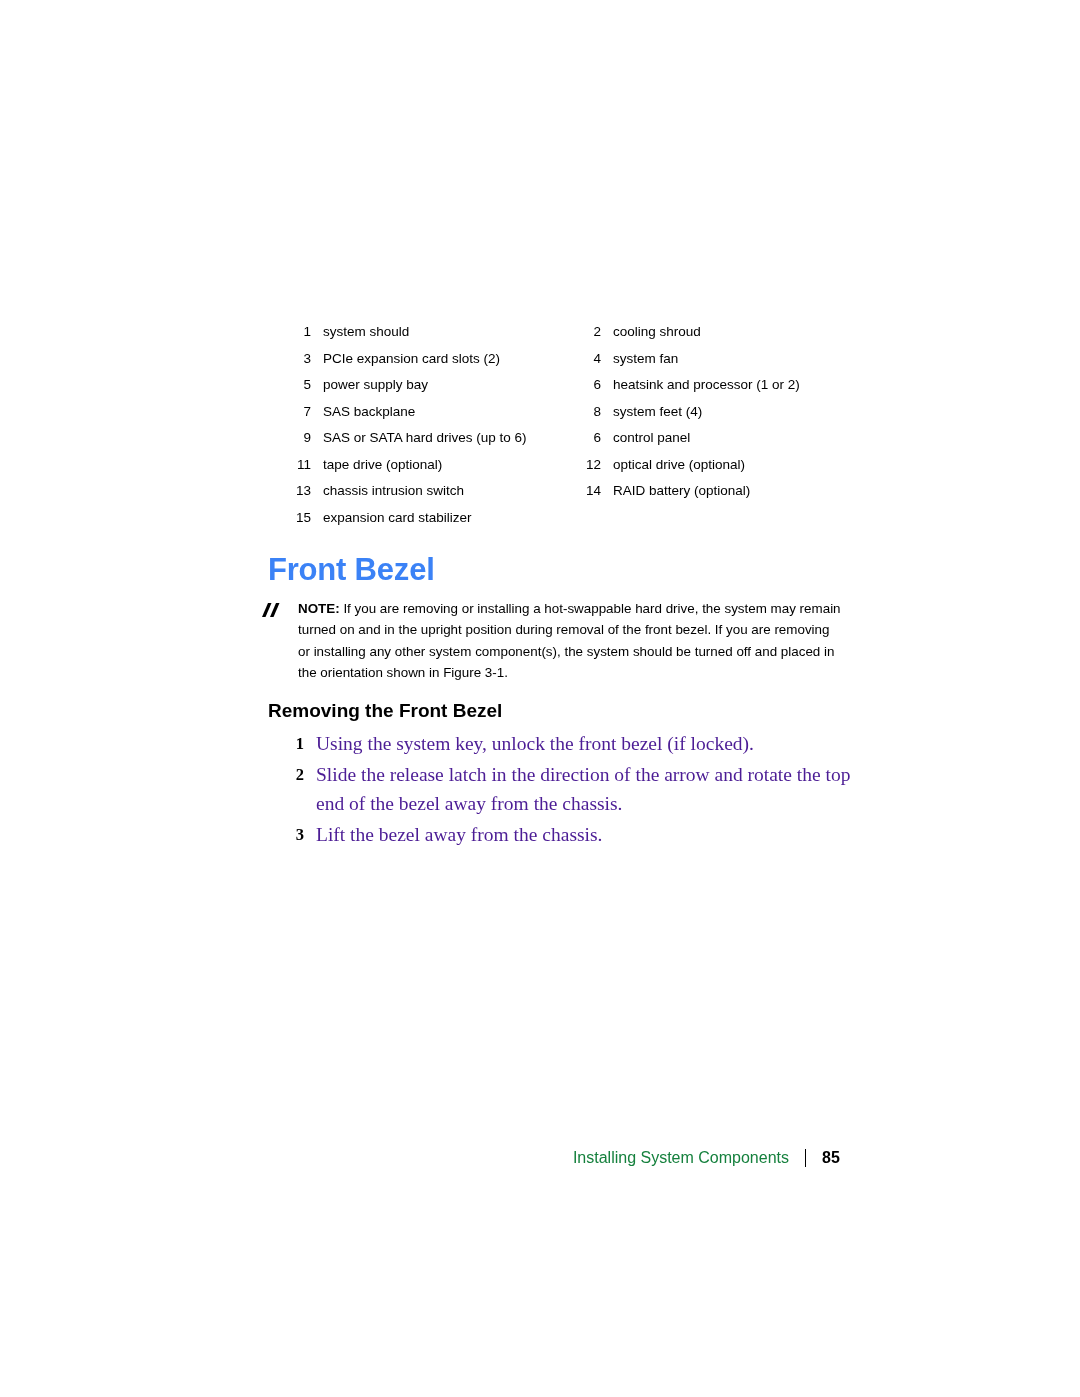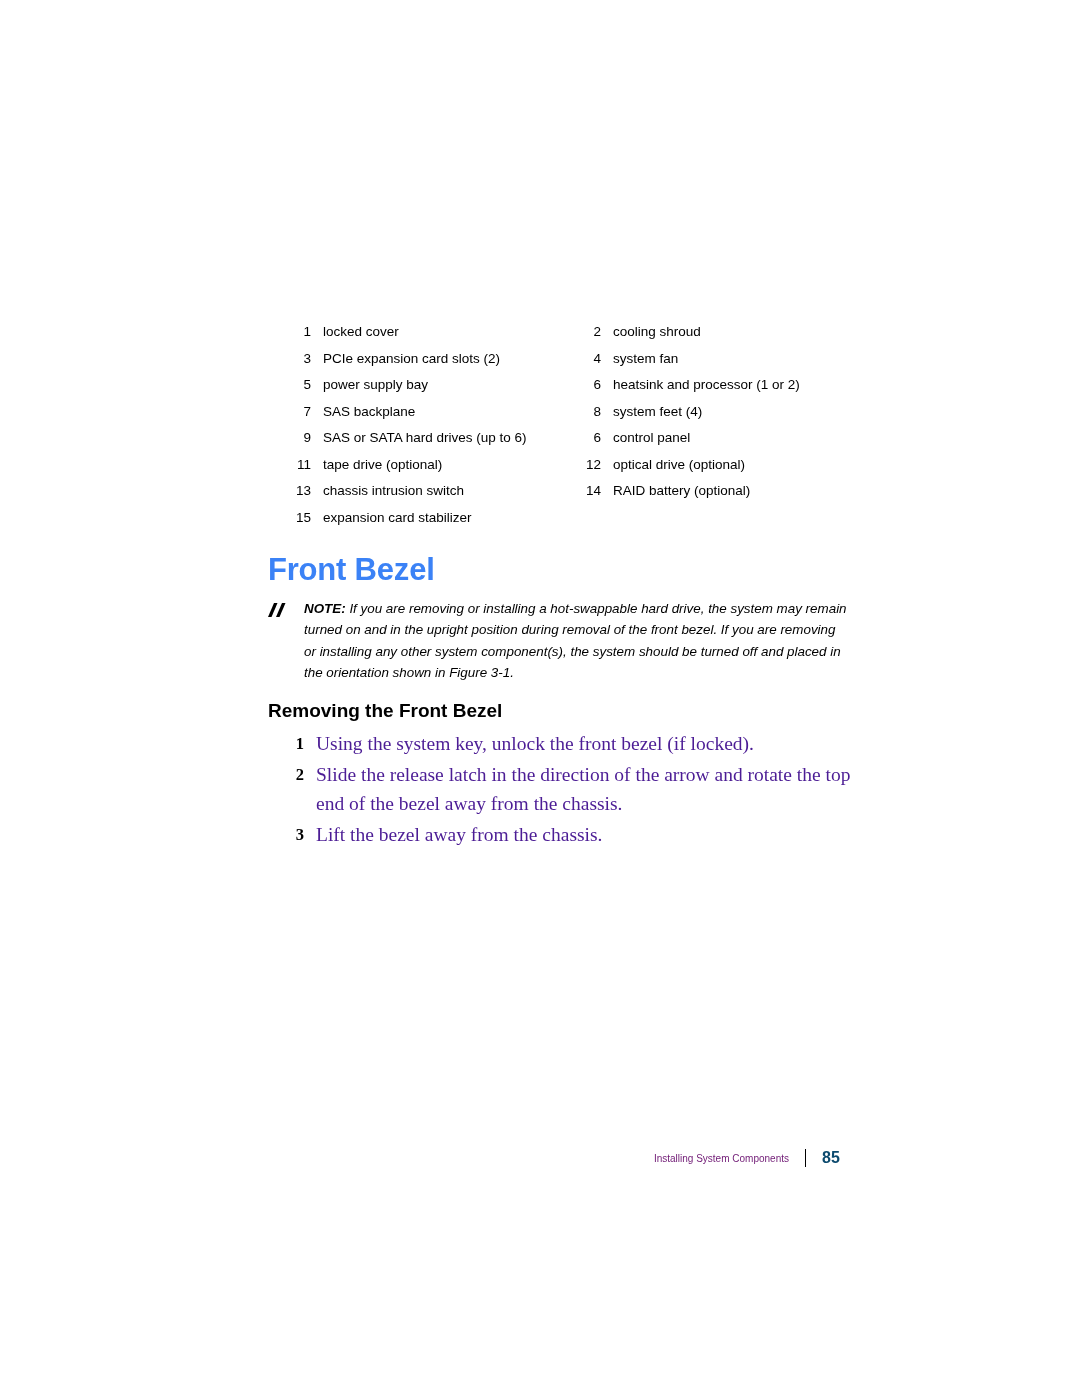--- a/index.html
+++ b/index.html
@@ -63,24 +63,23 @@
     top: 552px;
     font-size: 31px;
     font-weight: bold;
     letter-spacing: -0.2px;
     color: #3b82f6;
   }
 
   
   .note {
     position: absolute;
-    left: 268px;
+    left: 262px;
     top: 598px;
     width: 580px;
-    font-style: italic;
   }
   .note-icon {
     position: absolute;
     left: 0px;
     top: 5px;
     width: 22px;
     height: 16px;
   }
   .note-body {
     margin-left: 36px;
@@ -135,48 +134,48 @@
     position: absolute;
     left: 268px;
     top: 1145px;
     width: 580px;
     height: 26px;
     display: flex;
     align-items: center;
     justify-content: flex-end;
   }
   .footer-text {
-    font-size: 10px;
-    color: #701a75;
+    font-size: 16px;
+    color: #15803d;
     margin-left: 36px;
   }
   .footer-rule {
     width: 1px;
     height: 18px;
     background: #000;
     margin: 0 16px 0 16px;
   }
   .footer-page {
     font-size: 16px;
     font-weight: bold;
-    color: #0c4a6e;
+    color: #000000;
     min-width: 26px;
   }
 </style>
 </head>
 <body>
 
 <div class="page">
 
   <div class="legend">
 
     <div class="legend-row">
       <div class="legend-col">
         <span class="legend-num">1</span>
-        <span class="legend-txt">locked cover</span>
+        <span class="legend-txt">system should</span>
       </div>
       <div class="legend-col">
         <span class="legend-num">2</span>
         <span class="legend-txt">cooling shroud</span>
       </div>
     </div>
 
     <div class="legend-row">
       <div class="legend-col">
         <span class="legend-num">3</span>

